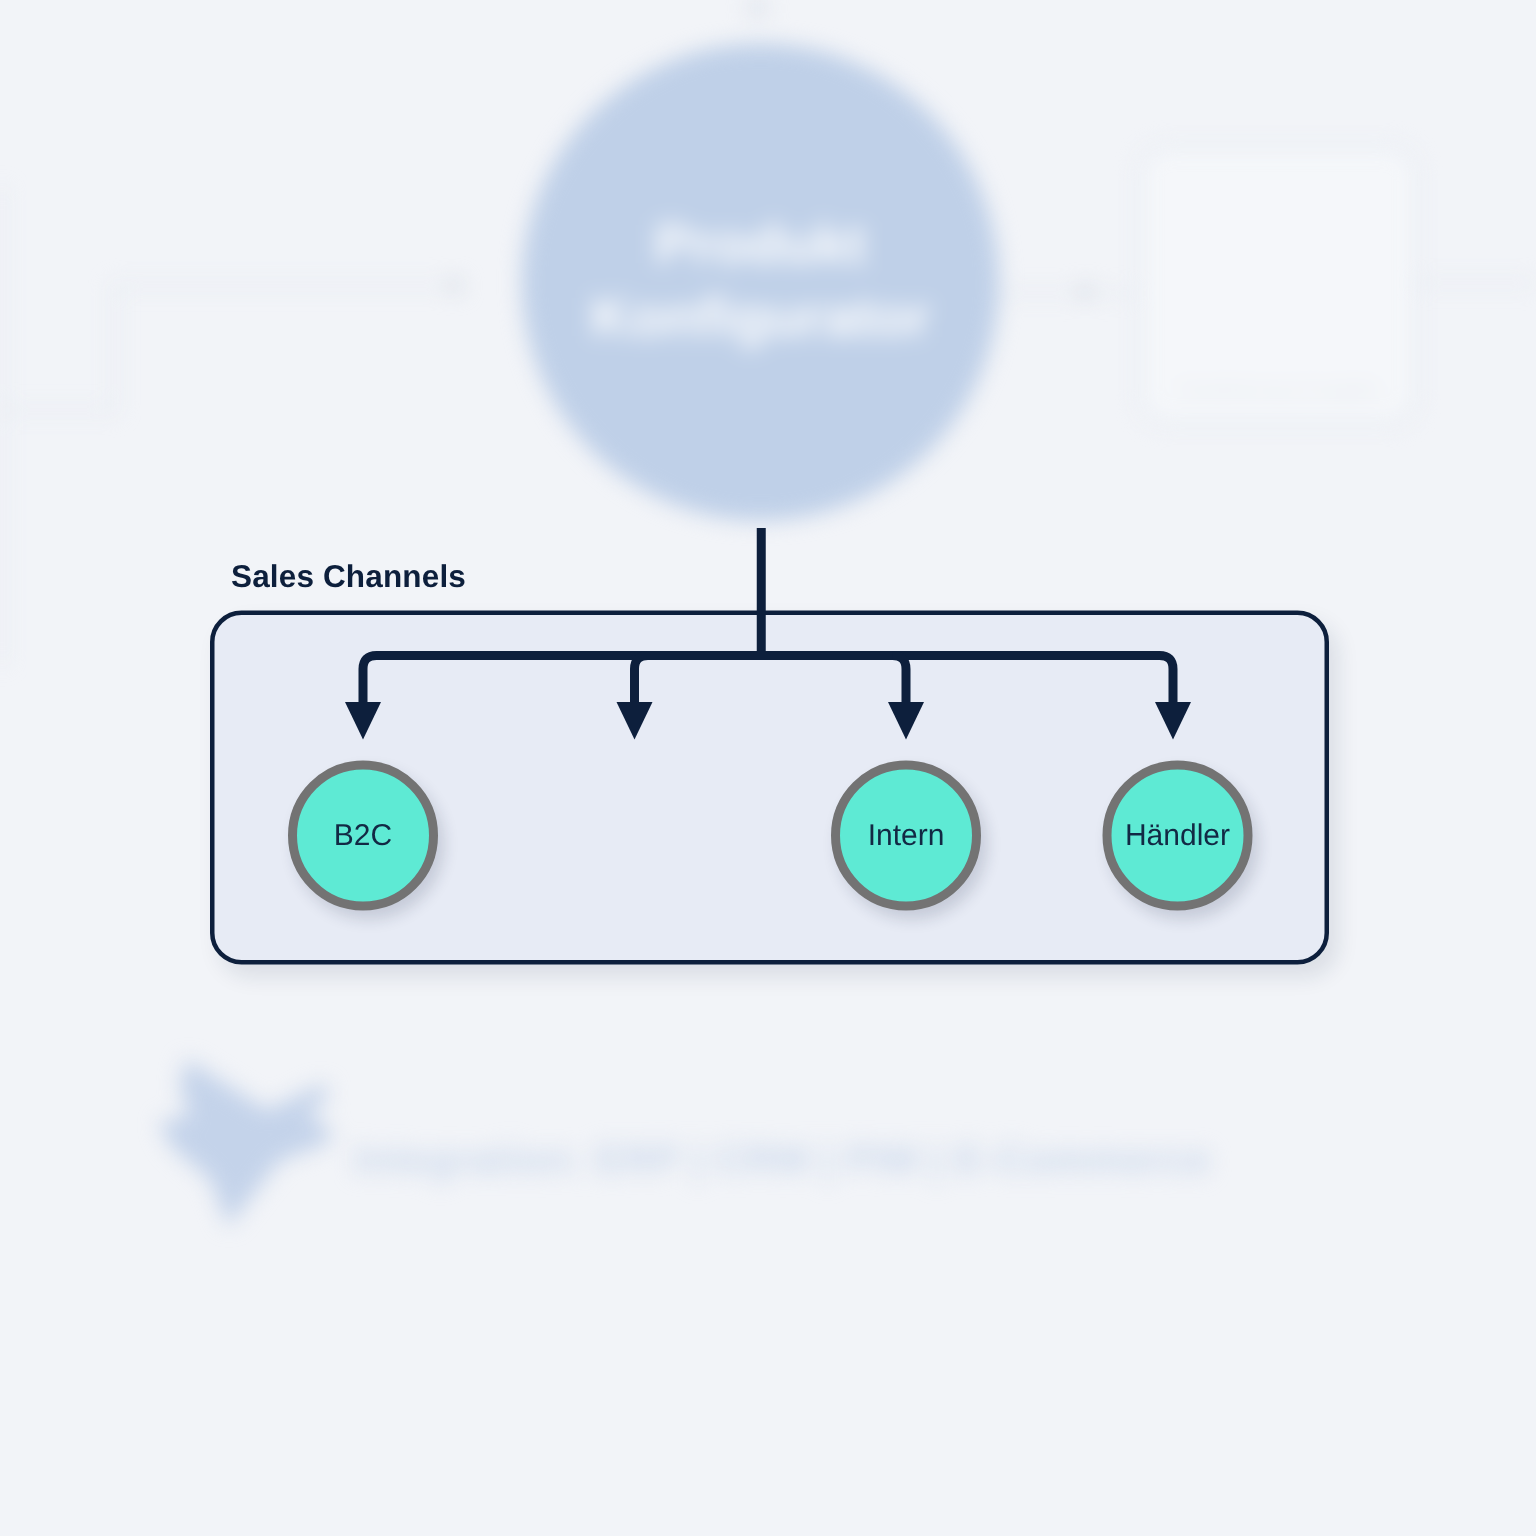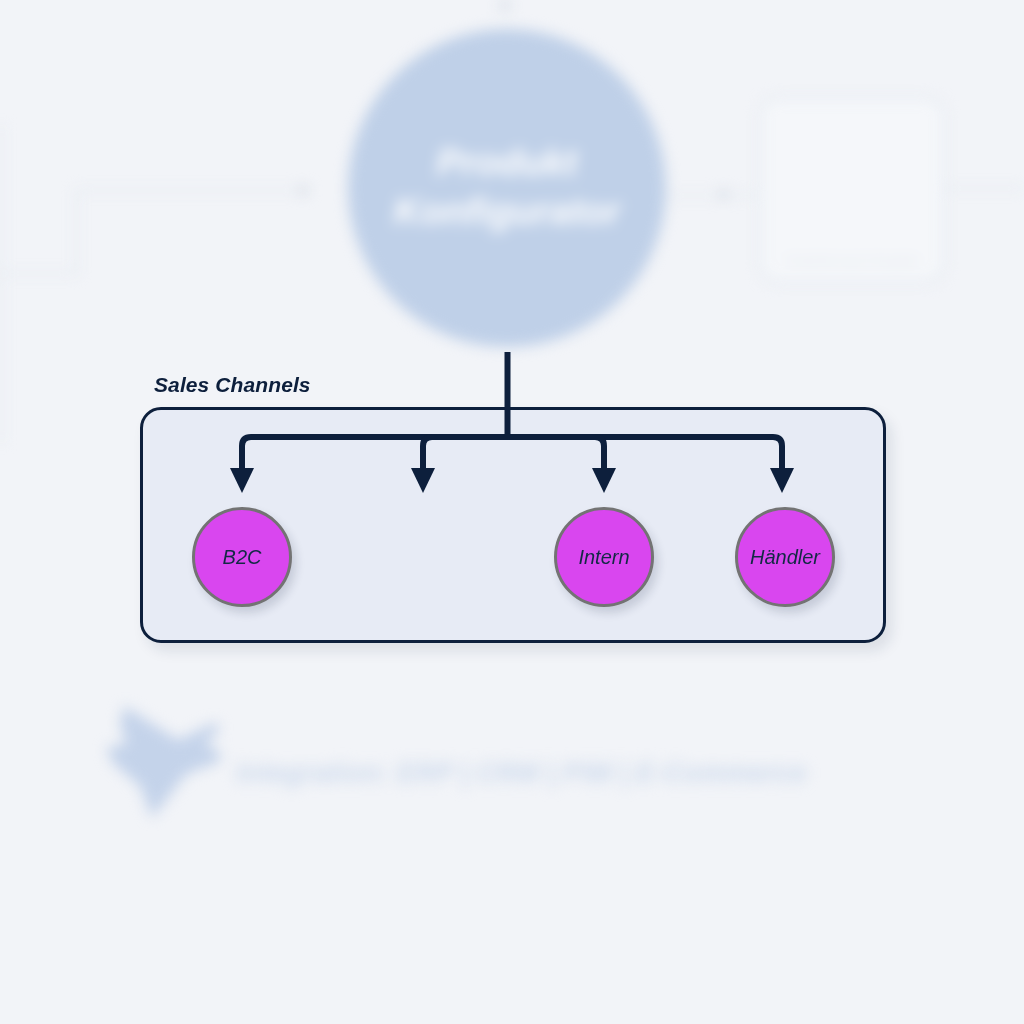--- a/index.html
+++ b/index.html
@@ -12,21 +12,20 @@
     background: #f2f4f8;
     font-family: "Liberation Sans", sans-serif;
     overflow: hidden;
     position: relative;
   }
   .stage {
     position: absolute;
     inset: 0;
     width: 1024px;
     height: 1024px;
-    font-style: italic;
   }
 
   
   .bg-layer {
     position: absolute;
     inset: 0;
     filter: blur(7px);
     pointer-events: none;
   }
 
@@ -140,22 +139,22 @@
     border: 3px solid #0d1f3c;
     border-radius: 21px;
     box-shadow: 6px 8px 14px rgba(23, 40, 70, 0.10);
   }
 
   .node {
     position: absolute;
     width: 100px;
     height: 100px;
     border-radius: 50%;
-    background: #d946ef;
-    border: 3px solid #737373;
+    background: #5eead4;
+    border: 6px solid #737373;
     box-sizing: border-box;
     display: flex;
     align-items: center;
     justify-content: center;
     font-size: 20px;
     color: #122944;
     box-shadow: 4px 6px 10px rgba(23, 40, 70, 0.16);
   }
 
   .wires {

